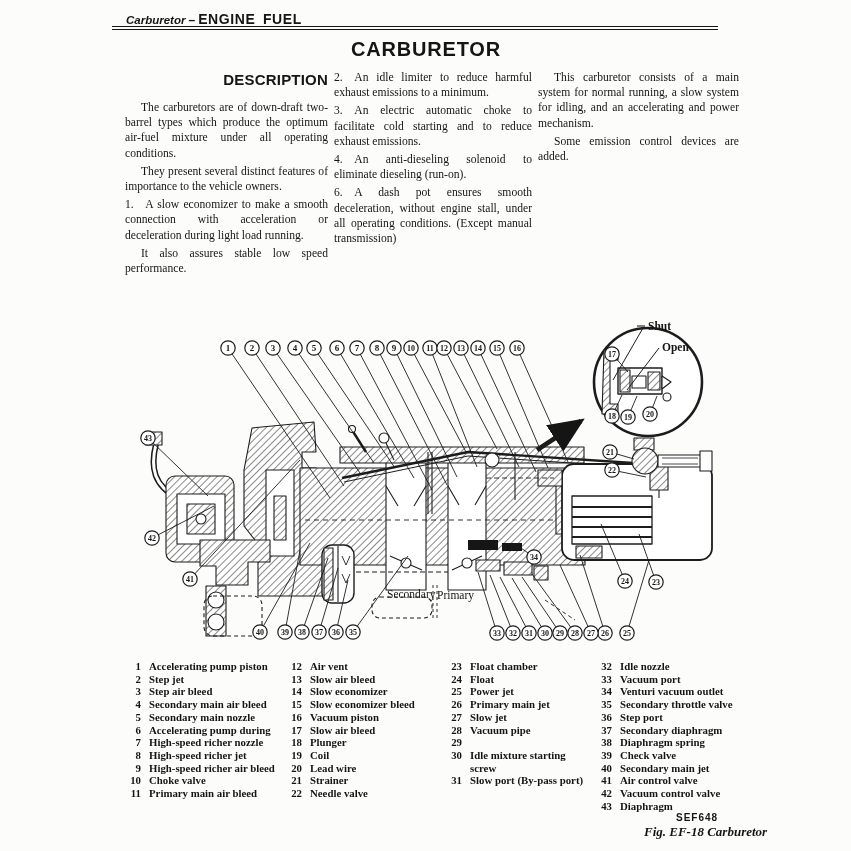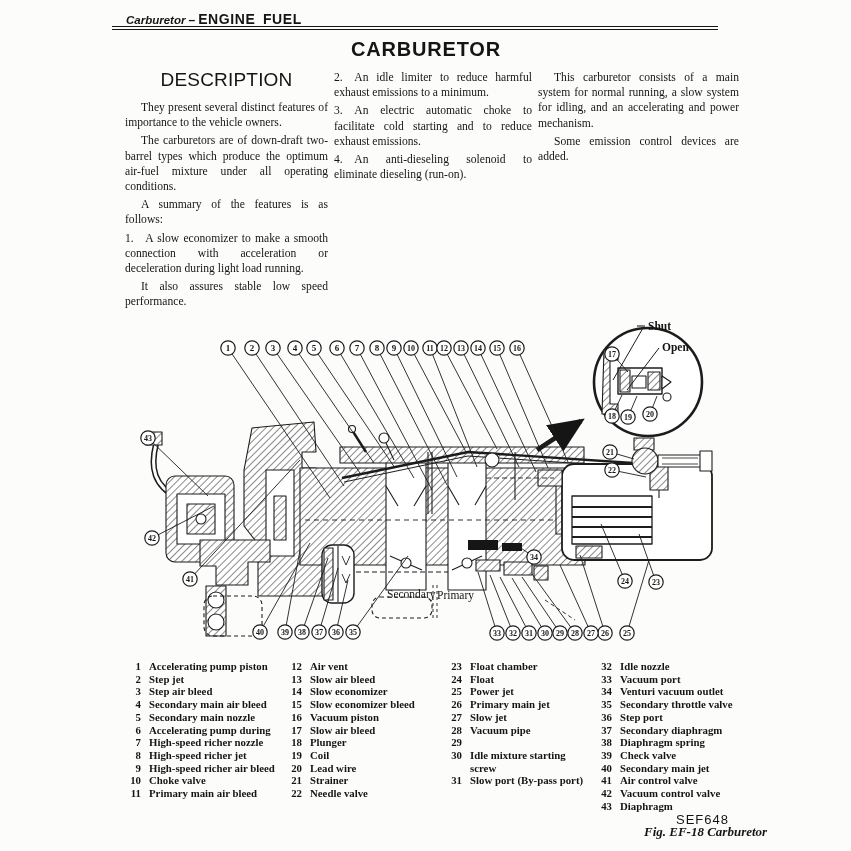--- a/index.html
+++ b/index.html
@@ -18,71 +18,71 @@
   .rule{position:absolute;left:112px;top:26px;width:606px;height:2px;
         border-top:1.8px solid #151515;border-bottom:1.6px solid #151515;}
   
   .title{position:absolute;left:112px;top:38px;width:628px;text-align:center;
          font-family:"Liberation Sans",sans-serif;font-weight:bold;font-size:20px;letter-spacing:.8px;}
   
   .col{position:absolute;top:70px;text-align:justify;font-size:11.6px;line-height:15.2px;}
   #col1{left:125px;width:203px;}
   #col2{left:334px;width:198px;}
   #col3{left:538px;width:201px;}
-  .col h2{font-family:"Liberation Sans",sans-serif;font-weight:400;font-size:19px;
-          letter-spacing:.2px;line-height:19px;margin:0 0 11px 0;text-align:center;}
+  .col h2{font-family:"Liberation Sans",sans-serif;font-weight:700;font-size:15px;
+          letter-spacing:.2px;line-height:19px;margin:0 0 11px 0;text-align:right;}
   .col p{margin:0 0 3px 0;}
   .col p.indent{text-indent:16px;}
   
   .pcol{position:absolute;top:660px;font-weight:bold;font-size:10.8px;line-height:12.7px;}
   #pcol0{left:126px;width:160px;}
   #pcol1{left:287px;width:152px;}
   #pcol2{left:447px;width:142px;}
   #pcol3{left:597px;width:150px;}
   .prow{display:flex;gap:8px;}
   .pn{flex:none;width:15px;text-align:right;}
   .pl{flex:1;}
   
   #fig{position:absolute;left:0;top:0;width:851px;height:851px;}
   .callout-num{font-family:"Liberation Serif",serif;font-weight:bold;}
   .figlab{font-family:"Liberation Serif",serif;font-size:11.5px;fill:#151515;}
   .figlab-b{font-family:"Liberation Serif",serif;font-weight:bold;font-size:11.5px;fill:#151515;}
   
   #sef{position:absolute;left:676px;top:812px;font-family:"Liberation Sans",sans-serif;
-       font-weight:normal;font-size:13px;letter-spacing:1px;}
+       font-weight:bold;font-size:10px;letter-spacing:1px;}
   #caption{position:absolute;left:606px;top:824px;font-weight:bold;font-style:italic;font-size:13px;margin-left:38px;}
 </style>
 </head>
 <body>
 
 <div class="page">
 
   <div class="hdr">
     <span class="hdr-sec">Carburetor</span><span class="hdr-dash">–</span><span class="hdr-title">ENGINE FUEL</span>
   </div>
   <div class="rule"></div>
 
   <div class="title">CARBURETOR</div>
 
   <div class="col" id="col1">
     <h2>DESCRIPTION</h2>
     <div id="desc-paras">
+        <p class="indent">The carburetors are of down-draft two-barrel types which produce the optimum air-fuel mixture under all operating conditions.</p>
         <p class="indent">They present several distinct features of importance to the vehicle owners.</p>
-        <p class="indent">The carburetors are of down-draft two-barrel types which produce the optimum air-fuel mixture under all operating conditions.</p>
-        <p class="indent">A summary of the features is as follows:</p>
         <p>1.  A slow economizer to make a smooth connection with acceleration or deceleration during light load running.</p>
         <p class="indent">It also assures stable low speed performance.</p>
       </div>
   </div>
 
   <div class="col" id="col2">
     <div id="feat-paras">
         <p>2.  An idle limiter to reduce harmful exhaust emissions to a minimum.</p>
         <p>3.  An electric automatic choke to facilitate cold starting and to reduce exhaust emissions.</p>
         <p>4.  An anti-dieseling solenoid to eliminate dieseling (run-on).</p>
+        <p>6.  A dash pot ensures smooth deceleration, without engine stall, under all operating conditions. (Except manual transmission)</p>
       </div>
   </div>
 
   <div class="col" id="col3">
     <div id="struct-paras">
         <p class="indent">This carburetor consists of a main system for normal running, a slow system for idling, and an accelerating and power mechanism.</p>
         <p class="indent">Some emission control devices are added.</p>
       </div>
   </div>
 

